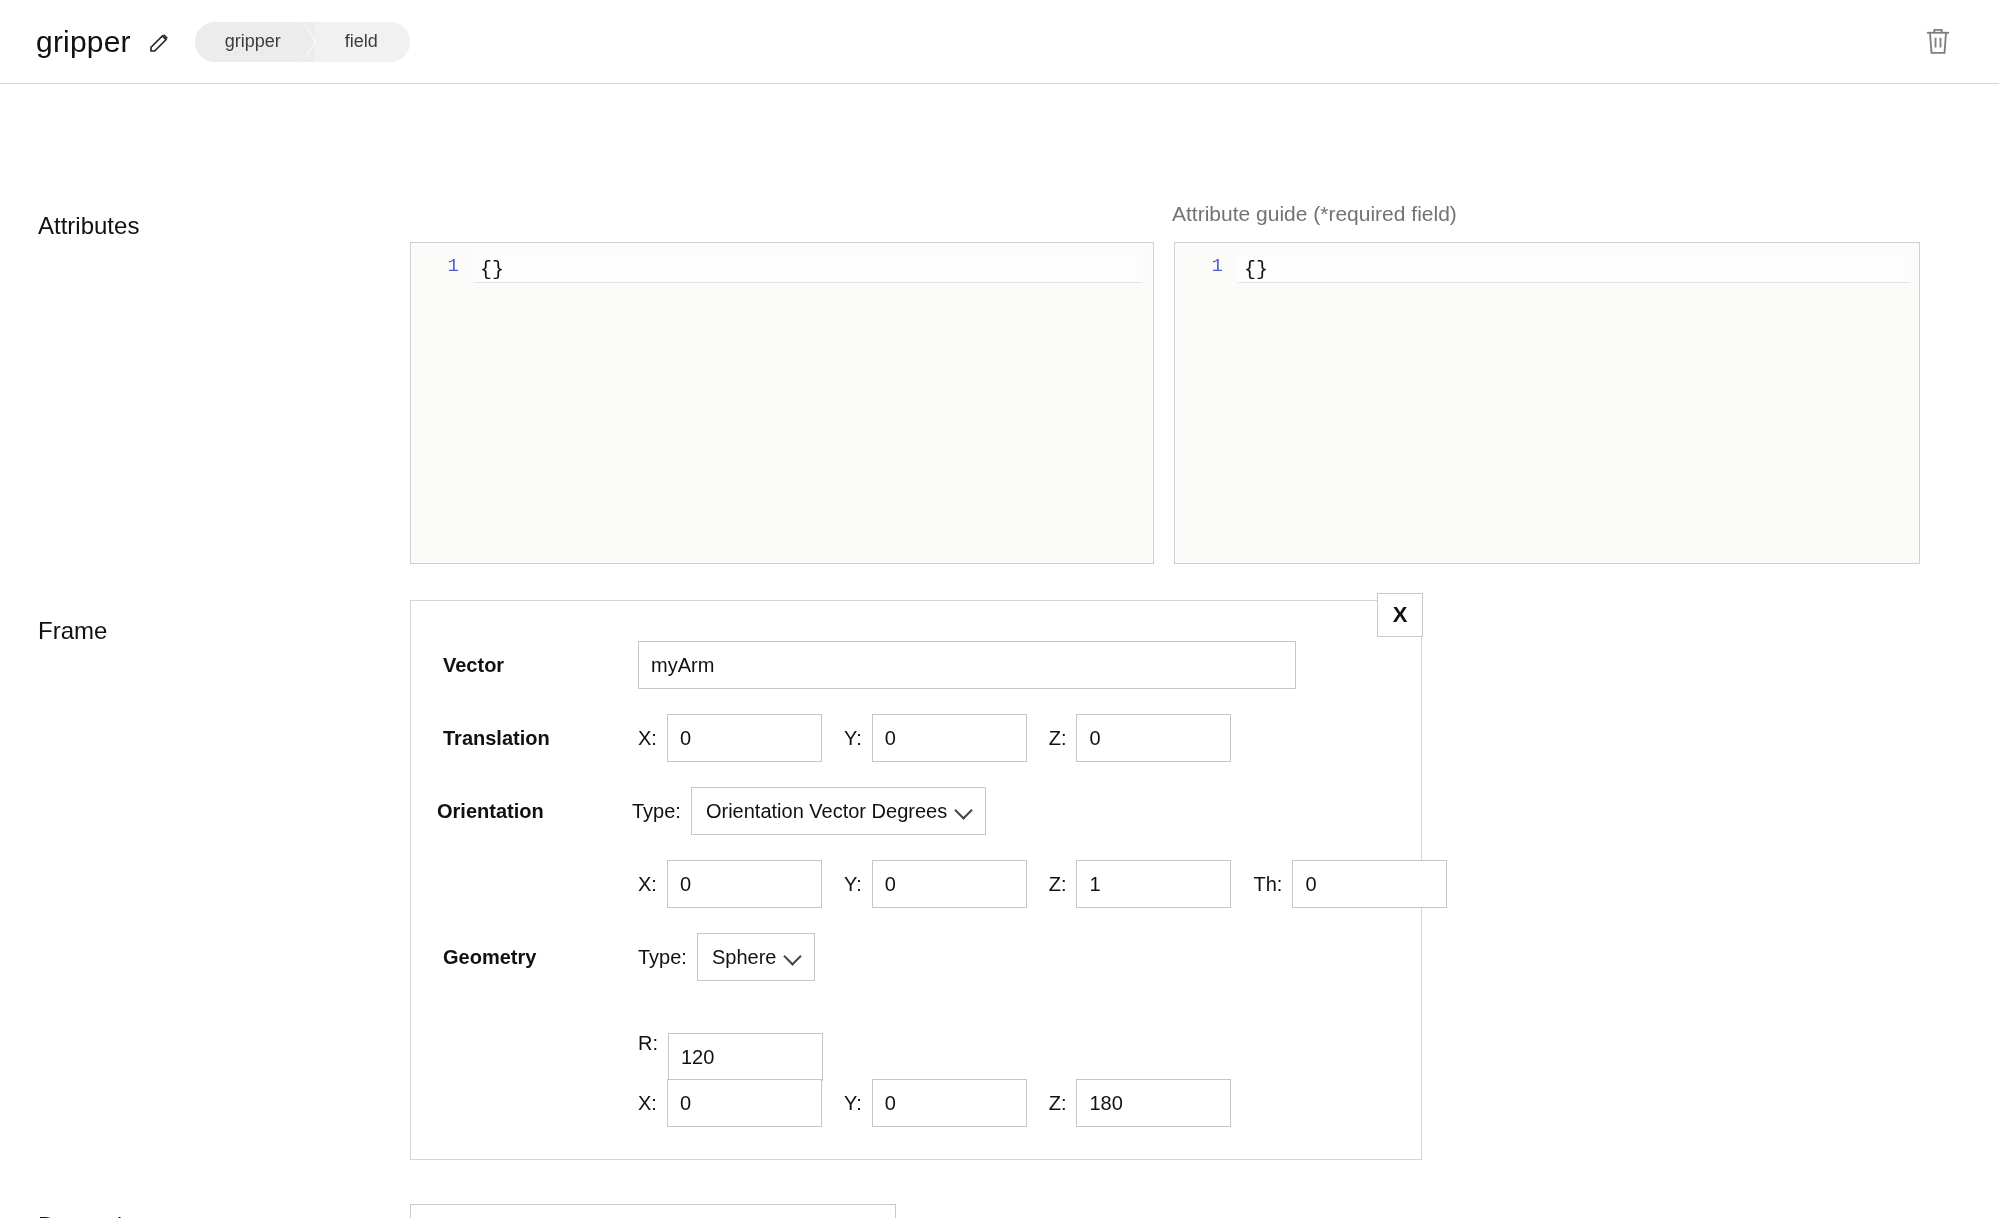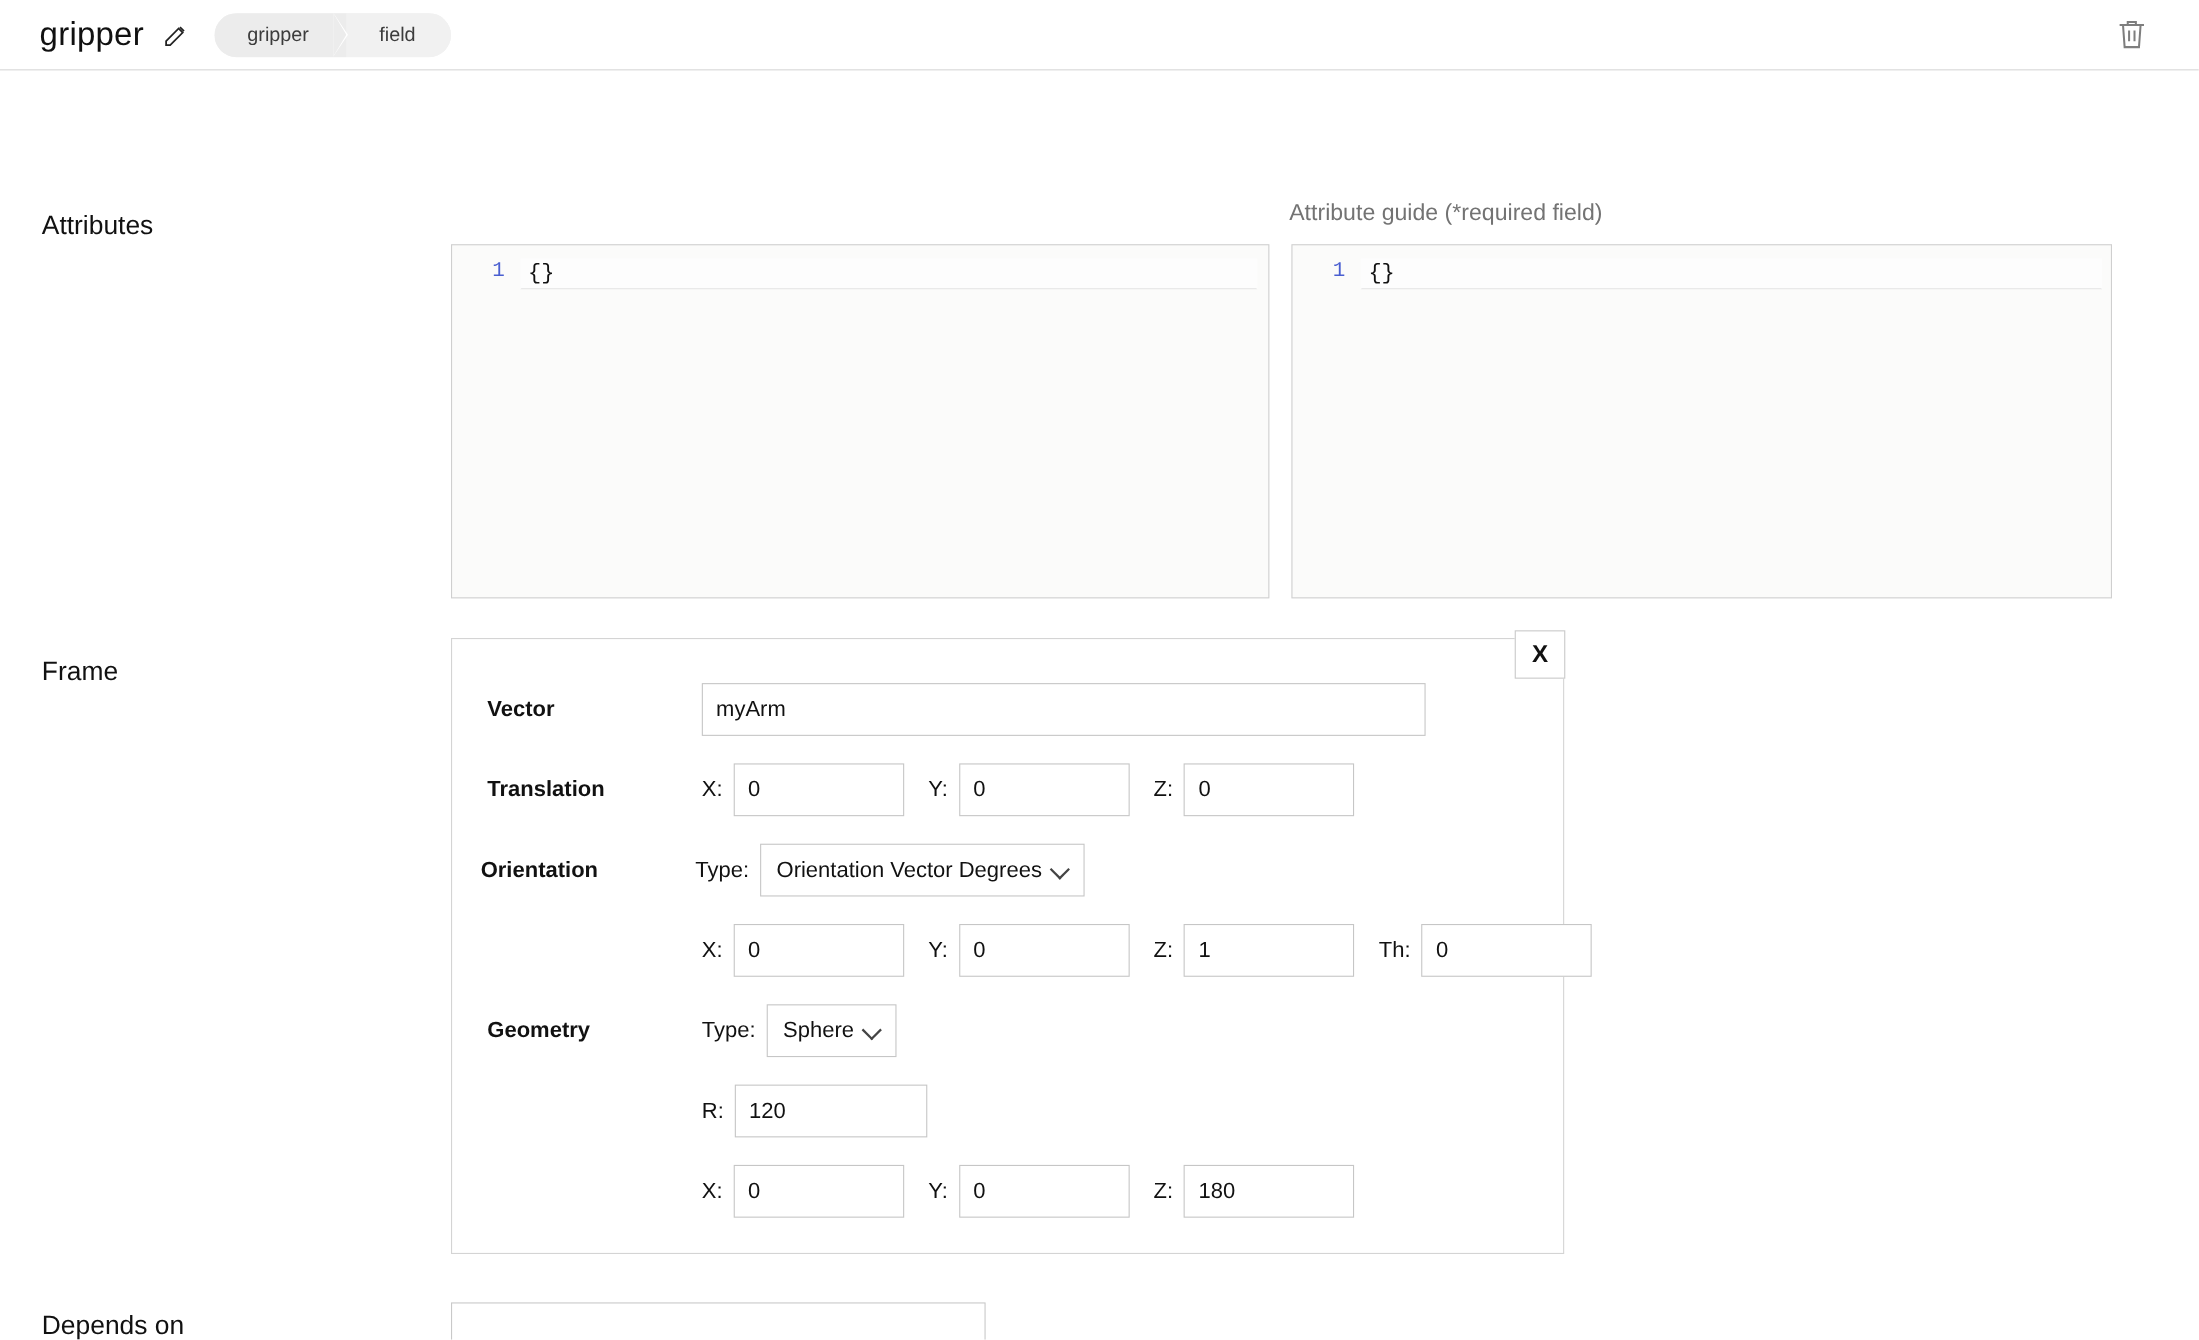--- a/index.html
+++ b/index.html
@@ -14,21 +14,21 @@
     position: relative;
     width: 1999px;
     height: 1218px;
     background: #ffffff;
     overflow: hidden;
   }
 
   
   .header {
     position: relative;
-    height: 64px;
+    height: 84px;
     border-bottom: 1px solid #d6d6d6;
     display: flex;
     align-items: center;
     padding: 0 30px 0 36px;
   }
   .header-title {
     font-size: 30px;
     font-weight: 400;
     letter-spacing: .2px;
     color: #111;
@@ -208,21 +208,21 @@
     background: #fff;
     height: 48px;
     font-size: 20px;
     color: #111;
     padding: 0 12px;
     font-family: "Liberation Sans", sans-serif;
     outline: none;
   }
   .txt.wide { width: 658px; }
   .txt.num { width: 155px; }
-  .txt.num-r { width: 175px; }
+  .txt.num-r { width: 155px; margin-top: 27px; }
 
   select.sel {
     appearance: none;
     -webkit-appearance: none;
     border: 1px solid #c6c6c6;
     background: #fff;
     height: 48px;
     font-size: 20px;
     color: #111;
     padding: 0 37px 0 14px;

